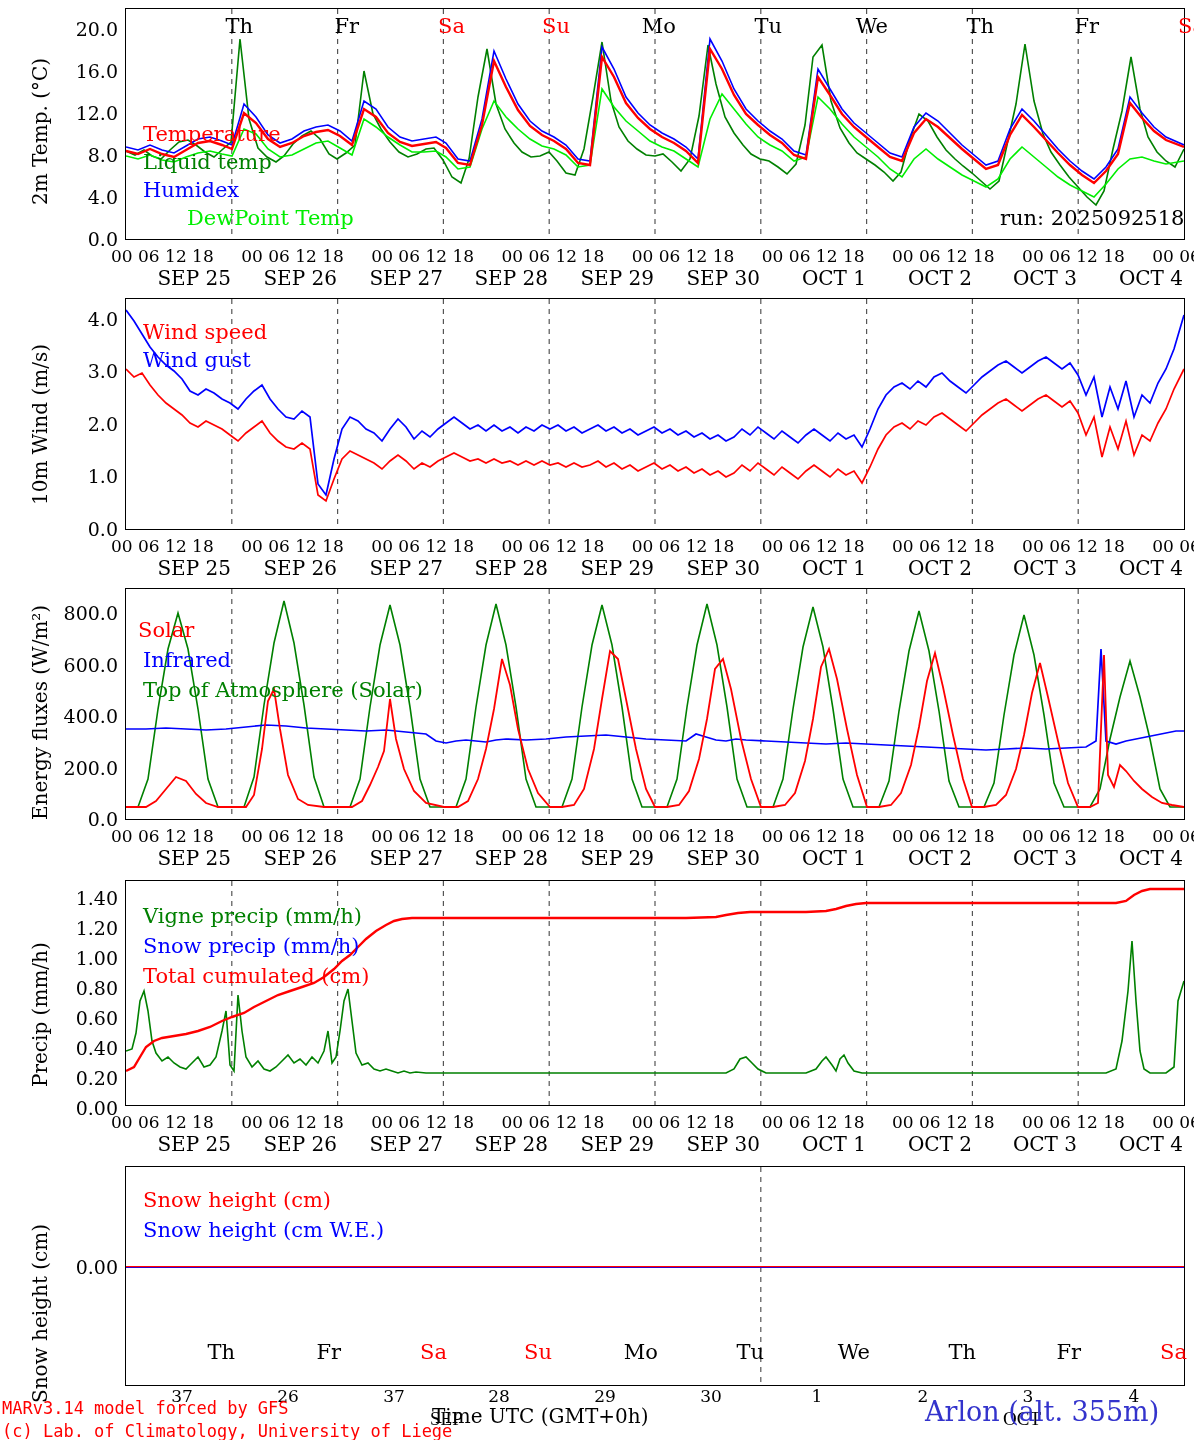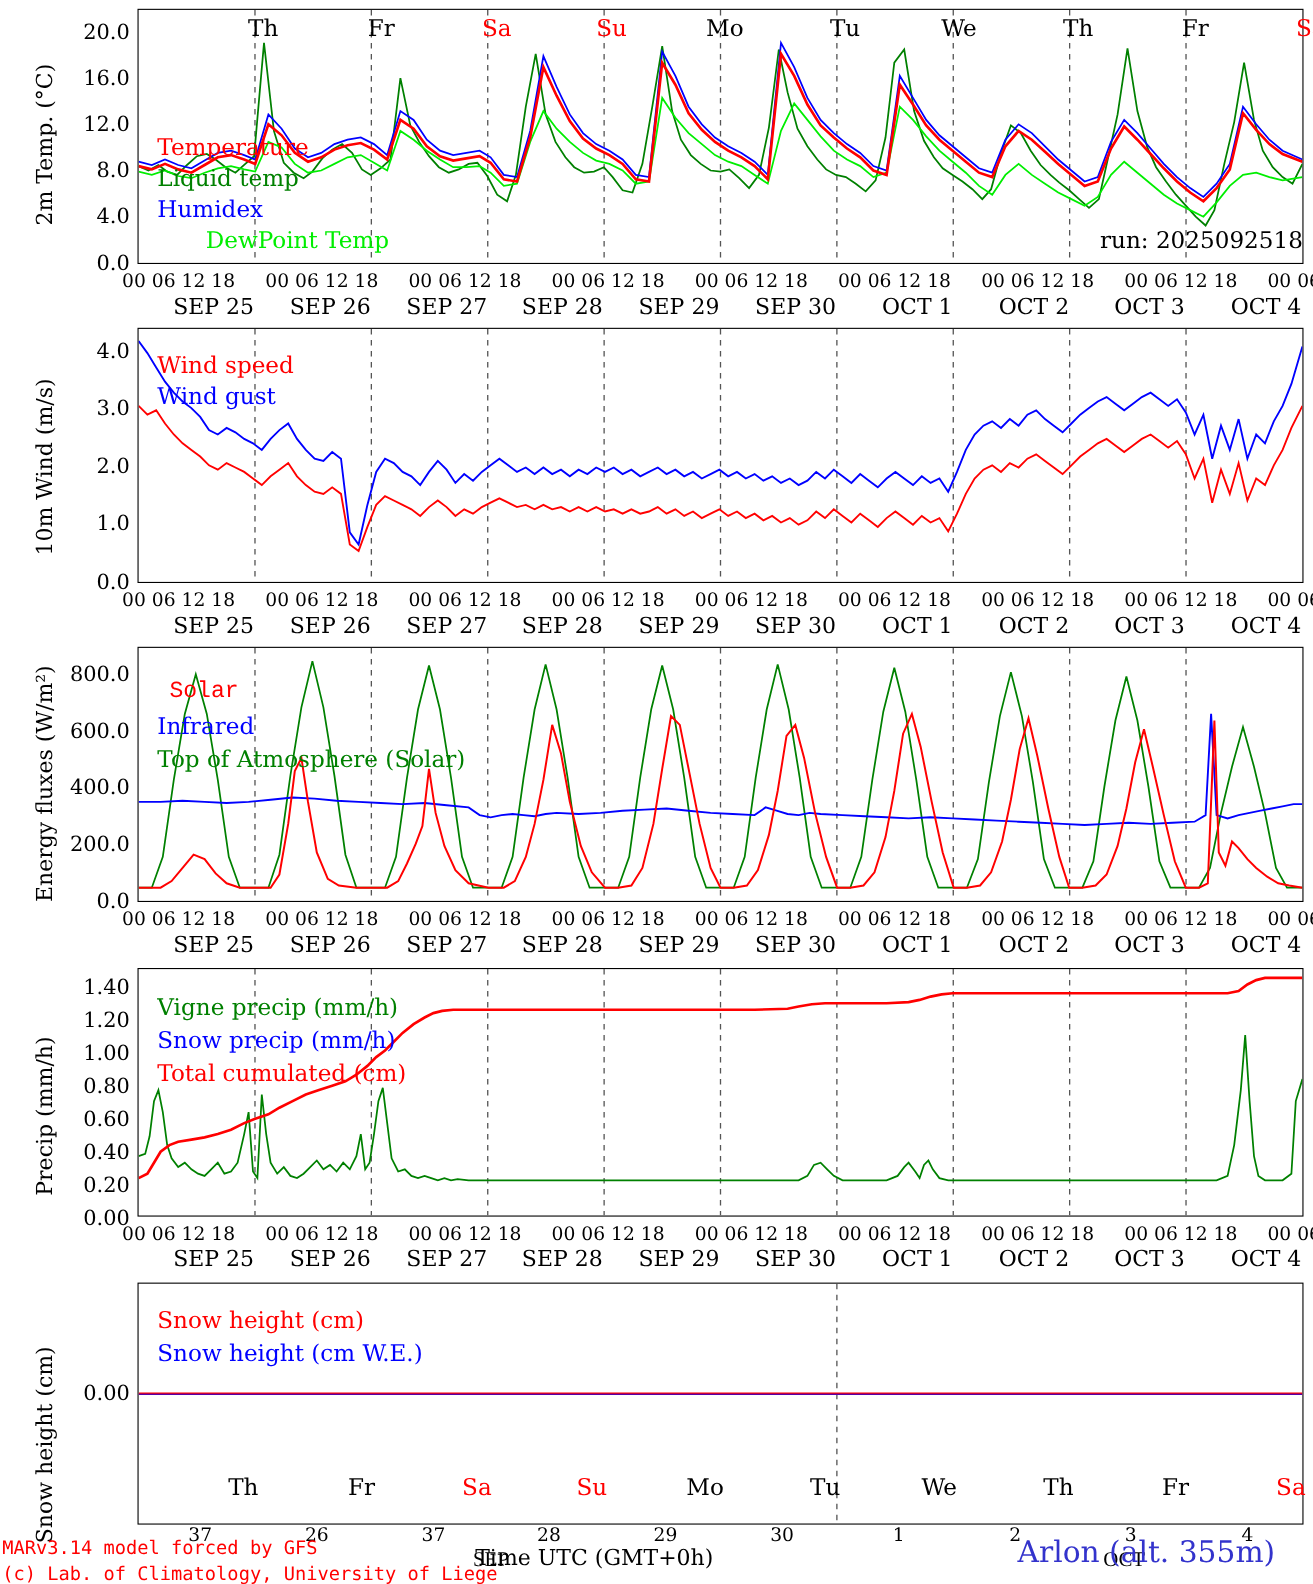--- a/index.html
+++ b/index.html
@@ -186,21 +186,21 @@
       </g>
 
       <polyline fill="none" stroke="#008000" stroke-width="1.6" points="0,218 12,218 22,190 32,120 42,60 52,24 62,60 72,120 82,190 92,218 106,218 118,218 128,188 138,116 148,54 158,12 168,54 178,116 188,188 198,218 212,218 224,218 234,190 244,118 254,56 264,16 274,56 284,118 294,190 304,218 318,218 330,218 340,190 350,118 360,56 370,15 380,56 390,118 400,190 410,218 424,218 436,218 446,190 456,118 466,56 476,16 486,56 496,118 506,190 516,218 529,218 541,218 551,190 561,118 571,56 581,15 591,56 601,118 611,190 621,218 635,218 647,218 657,190 667,120 677,58 687,18 697,58 707,120 717,190 727,218 741,218 753,218 763,192 773,122 783,62 793,22 803,62 813,122 823,192 833,218 846,218 858,218 868,194 878,126 888,66 898,26 908,66 918,126 928,194 938,218 952,218 964,218 974,200 984,150 994,108 1004,72 1014,108 1024,150 1034,200 1044,218 1058,218"></polyline>
 
       <polyline fill="none" stroke="#0000ff" stroke-width="1.7" points="0,140 20,140 40,139 60,140 80,141 100,140 120,138 140,136 160,137 180,139 200,140 220,141 240,142 260,141 280,143 300,145 310,152 320,154 330,152 340,151 350,152 360,153 370,151 380,150 400,151 420,150 440,148 460,147 480,146 500,148 520,150 540,151 560,152 570,145 580,148 590,151 600,152 610,150 620,151 640,152 660,153 680,154 700,155 720,154 740,155 760,156 780,157 800,158 820,159 840,160 860,161 880,160 900,159 920,160 940,159 960,158 970,152 975,60 980,152 990,155 1000,152 1010,150 1020,148 1030,146 1040,144 1050,142 1058,142"></polyline>
 
       <polyline fill="none" stroke="#ff0000" stroke-width="1.8" points="0,218 20,218 30,212 40,200 50,188 60,192 70,205 80,214 92,218 106,218 120,218 128,206 136,160 142,112 148,100 154,140 162,186 172,210 182,216 198,218 212,218 226,218 236,212 244,196 252,178 258,162 264,110 270,150 278,180 288,202 300,214 318,218 332,218 342,212 352,190 360,160 368,120 376,70 384,96 392,140 402,180 412,204 424,218 436,218 448,216 458,200 468,160 476,110 484,62 492,70 500,110 510,160 520,200 529,218 541,218 553,216 563,202 573,170 581,130 589,80 597,70 605,100 615,150 625,190 635,218 647,218 659,216 669,204 679,172 687,130 695,78 703,60 711,90 721,140 731,186 741,218 753,218 765,216 775,204 785,176 793,138 801,92 809,64 817,98 827,146 837,190 846,218 858,218 870,216 880,206 890,180 898,146 906,104 914,74 922,108 932,152 942,194 952,218 964,218 972,214 978,66 982,186 988,198 994,176 1000,182 1008,192 1016,200 1026,208 1036,214 1046,216 1058,218"></polyline>
     </svg>
   </div>
 
-  <div class="legend" style="left:154px;top:38px;color:#ff0000;font-family:Liberation Mono, monospace;">Solar</div>
+  <div class="legend" style="left:138px;top:38px;color:#ff0000;">Solar</div>
   <div class="legend" style="left:143px;top:68px;color:#0000ff;">Infrared</div>
   <div class="legend" style="left:143px;top:98px;color:#008000;">Top of Atmosphere (Solar)</div>
 
   <div class="hourlabels" style="left:111px;top:246px;">
     <span>00 06 12 18</span>
     <span style="margin-left:22px;">00 06 12 18</span>
     <span style="margin-left:22px;">00 06 12 18</span>
     <span style="margin-left:22px;">00 06 12 18</span>
     <span style="margin-left:22px;">00 06 12 18</span>
     <span style="margin-left:22px;">00 06 12 18</span>

